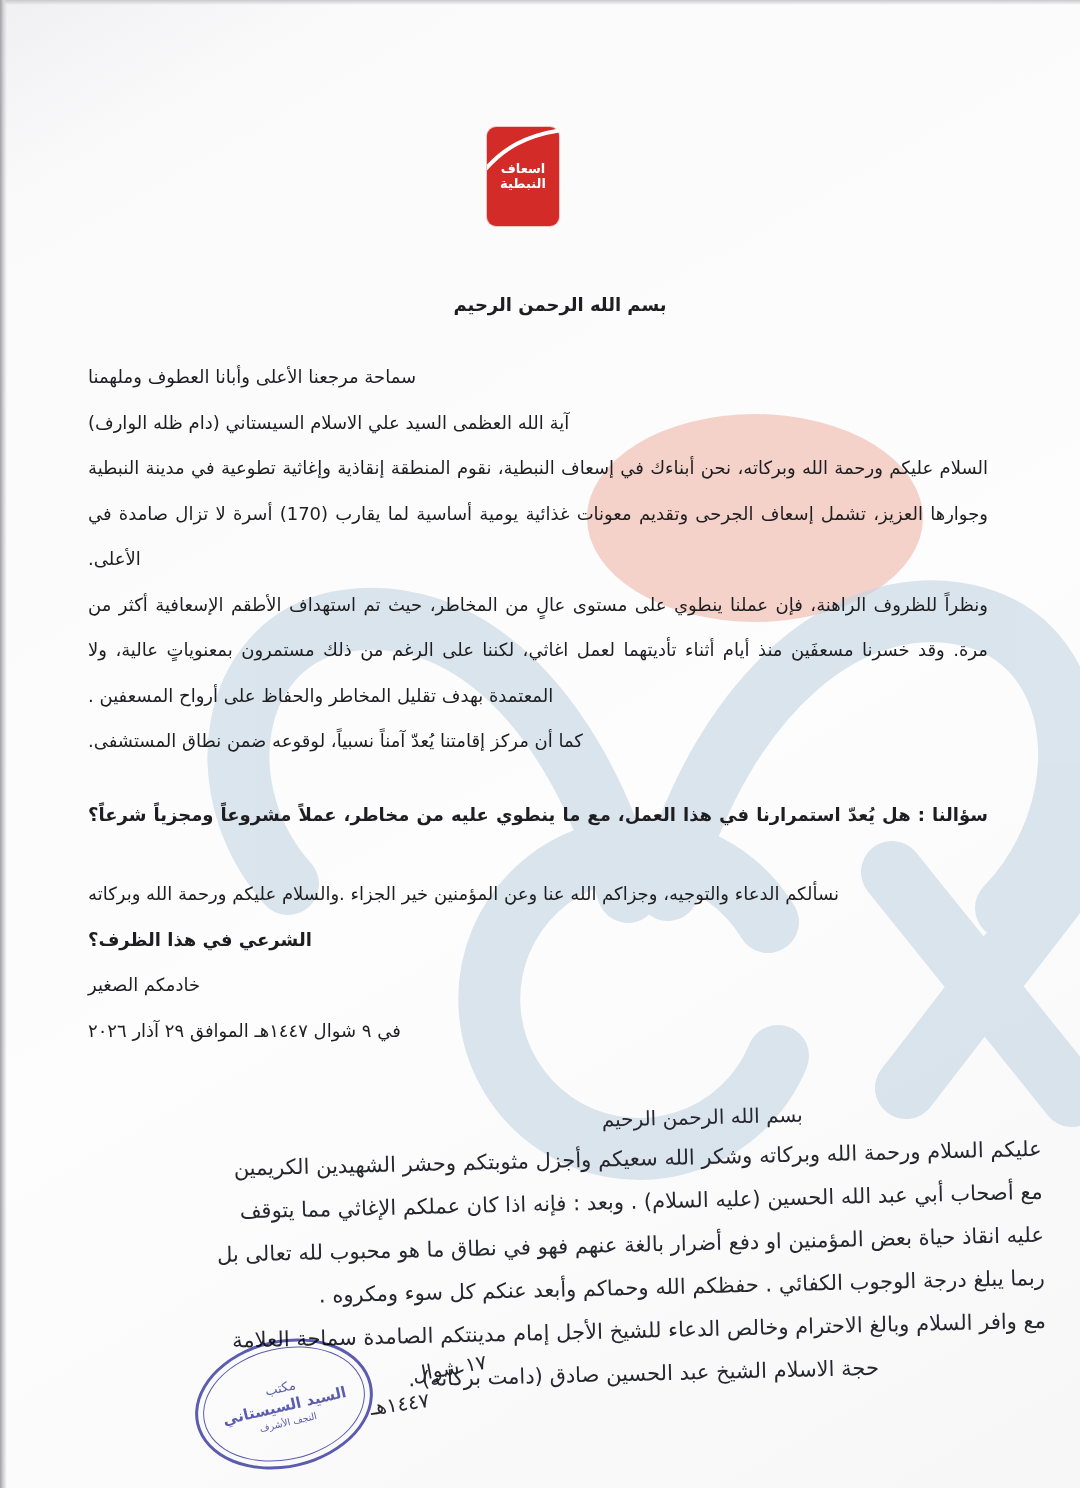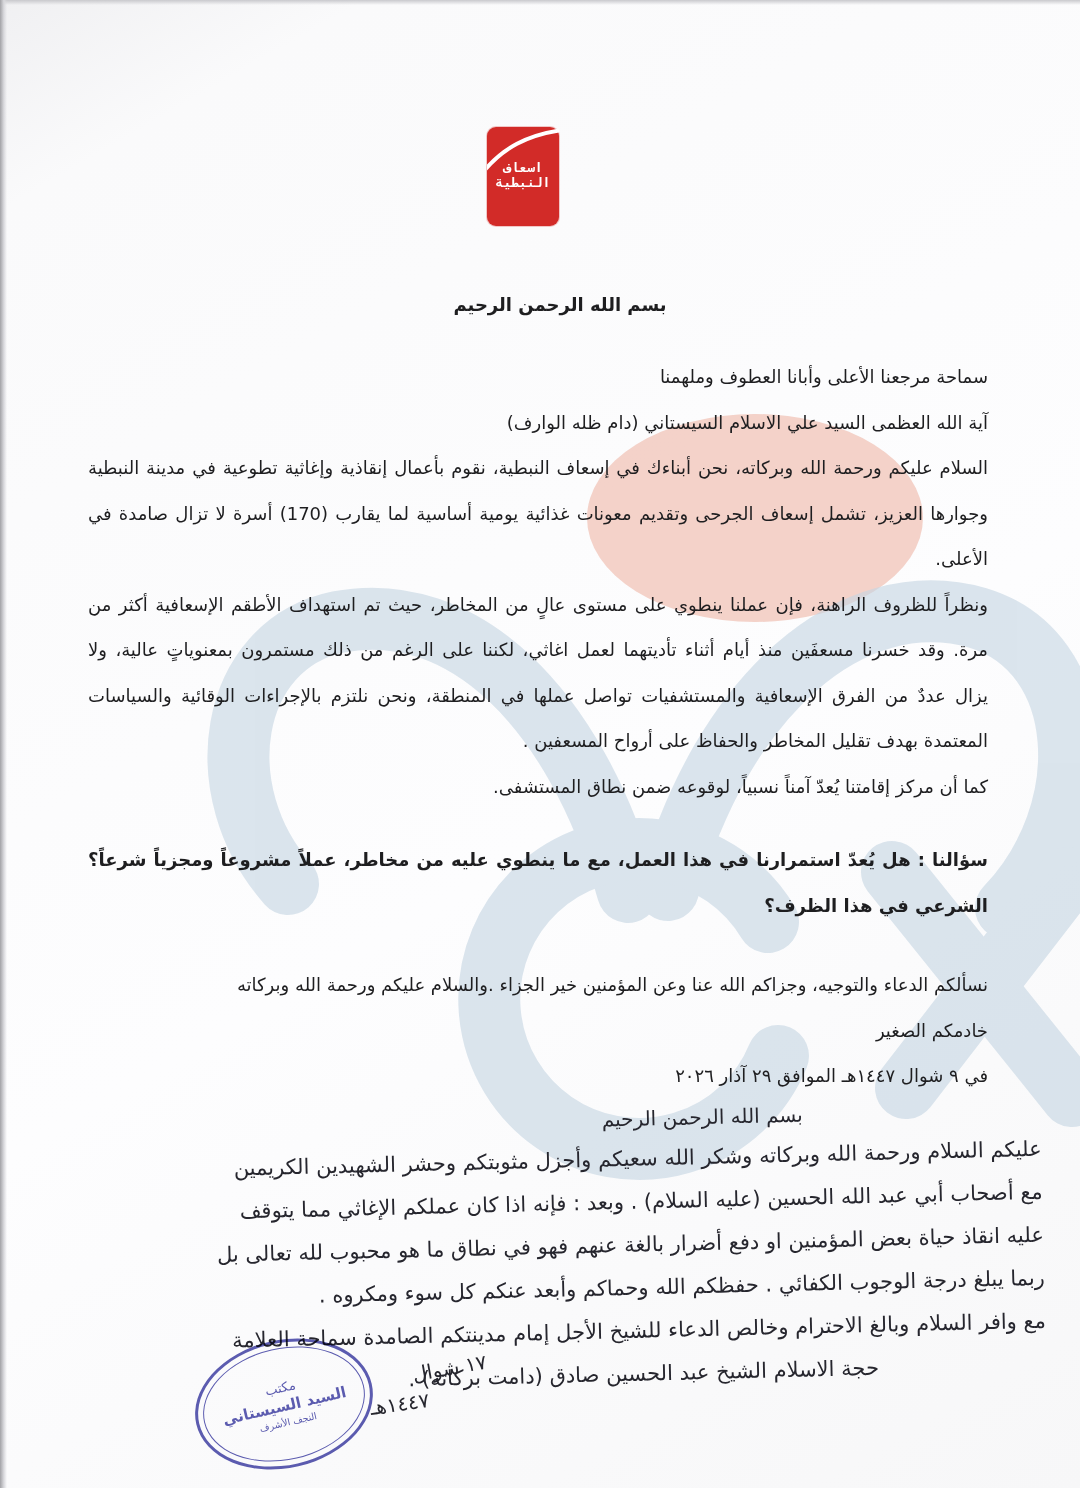--- a/index.html
+++ b/index.html
@@ -9,31 +9,31 @@
     font-family:"DejaVu Sans","Liberation Sans",sans-serif;color:#1e1e20;
   }
   .edge-l{position:absolute;left:0;top:0;width:7px;height:100%;
     background:linear-gradient(90deg,#a2a2a6,#d9d9dd 55%,rgba(255,255,255,0));}
   .edge-t{position:absolute;left:0;top:0;width:100%;height:5px;
     background:linear-gradient(180deg,#c9c9cd,rgba(255,255,255,0));}
   .wm{position:absolute;left:0;top:0;width:1080px;height:1488px;}
 
   
   .logo{position:absolute;left:487px;top:127px;width:72px;height:99px;
-    background:#d22b28;border-radius:9px;box-shadow:0 0 0 1px rgba(210,43,40,.25);font-family:Liberation Mono, monospace;}
+    background:#d22b28;border-radius:9px;box-shadow:0 0 0 1px rgba(210,43,40,.25);}
   .logo svg{position:absolute;left:0;top:0;}
   .logo-words{position:absolute;left:0;right:0;top:34px;text-align:center;color:#fff;
     font-weight:bold;font-size:13px;line-height:15px;letter-spacing:-1px;direction:rtl;}
 
   .basmala{position:absolute;top:294px;left:40px;right:0;text-align:center;
     direction:rtl;font-size:18px;font-weight:bold;}
 
   
   .doc{position:absolute;right:92px;left:88px;top:354px;direction:rtl;font-size:18px;}
-  .ln{line-height:45.5px;text-align:right;white-space:nowrap;}
+  .ln{line-height:45.5px;text-align:left;white-space:nowrap;}
   .jst{white-space:normal;text-align:justify;text-align-last:justify;height:45.5px;overflow:hidden;}
   .bold{font-weight:bold;}
   .gapq{margin-top:28px;}
   .gapc{margin-top:34px;}
 
   
   .reply{position:absolute;right:36px;left:40px;top:1104px;direction:rtl;color:#26262e;
     font-size:21px;transform:rotate(-1.4deg);}
   .rb{width:fit-content;margin:0 238px 2px auto;font-size:20px;line-height:34px;}
   .rln{line-height:43px;text-align:right;white-space:nowrap;padding-left:10px;}
@@ -79,31 +79,30 @@
       <div>اسعاف</div>
       <div>النبطية</div>
     </div>
   </div>
 
   <div class="basmala">بسم الله الرحمن الرحيم</div>
 
   <div class="doc">
     <div class="ln">سماحة مرجعنا الأعلى وأبانا العطوف وملهمنا</div>
     <div class="ln">آية الله العظمى السيد علي الاسلام السيستاني (دام ظله الوارف)</div>
-    <div class="ln jst">السلام عليكم ورحمة الله وبركاته، نحن أبناءك في إسعاف النبطية، نقوم بأعمال إنقاذية وإغاثية تطوعية في مدينة النبطية</div>
+    <div class="ln jst">السلام عليكم ورحمة الله وبركاته، نحن أبناءك في إسعاف النبطية، نقوم المنطقة إنقاذية وإغاثية تطوعية في مدينة النبطية</div>
     <div class="ln jst">وجوارها العزيز، تشمل إسعاف الجرحى وتقديم معونات غذائية يومية أساسية لما يقارب (170) أسرة لا تزال صامدة في</div>
     <div class="ln">الأعلى.</div>
     <div class="ln jst">ونظراً للظروف الراهنة، فإن عملنا ينطوي على مستوى عالٍ من المخاطر، حيث تم استهداف الأطقم الإسعافية أكثر من</div>
     <div class="ln jst">مرة. وقد خسرنا مسعفَين منذ أيام أثناء تأديتهما لعمل اغاثي، لكننا على الرغم من ذلك مستمرون بمعنوياتٍ عالية، ولا</div>
-    <div class="ln jst">يزال عددٌ من الفرق الإسعافية والمستشفيات تواصل عملها في المنطقة، ونحن نلتزم بالإجراءات الوقائية والسياسات</div>
     <div class="ln">المعتمدة بهدف تقليل المخاطر والحفاظ على أرواح المسعفين .</div>
     <div class="ln">كما أن مركز إقامتنا يُعدّ آمناً نسبياً، لوقوعه ضمن نطاق المستشفى.</div>
     <div class="ln jst bold gapq">سؤالنا : هل يُعدّ استمرارنا في هذا العمل، مع ما ينطوي عليه من مخاطر، عملاً مشروعاً ومجزياً شرعاً؟ وما هو تكليفنا</div>
+    <div class="ln gapc">نسألكم الدعاء والتوجيه، وجزاكم الله عنا وعن المؤمنين خير الجزاء .والسلام عليكم ورحمة الله وبركاته</div>
     <div class="ln bold">الشرعي في هذا الظرف؟</div>
-    <div class="ln gapc">نسألكم الدعاء والتوجيه، وجزاكم الله عنا وعن المؤمنين خير الجزاء .والسلام عليكم ورحمة الله وبركاته</div>
     <div class="ln">خادمكم الصغير</div>
     <div class="ln">في ٩ شوال ١٤٤٧هـ الموافق ٢٩ آذار ٢٠٢٦</div>
   </div>
 
   <div class="reply">
     <div class="rb">بسم الله الرحمن الرحيم</div>
     <div class="rln">عليكم السلام ورحمة الله وبركاته وشكر الله سعيكم وأجزل مثوبتكم وحشر الشهيدين الكريمين</div>
     <div class="rln">مع أصحاب أبي عبد الله الحسين (عليه السلام) . وبعد : فإنه اذا كان عملكم الإغاثي مما يتوقف</div>
     <div class="rln">عليه انقاذ حياة بعض المؤمنين او دفع أضرار بالغة عنهم فهو في نطاق ما هو محبوب لله تعالى بل</div>
     <div class="rln">ربما يبلغ درجة الوجوب الكفائي . حفظكم الله وحماكم وأبعد عنكم كل سوء ومكروه .</div>

